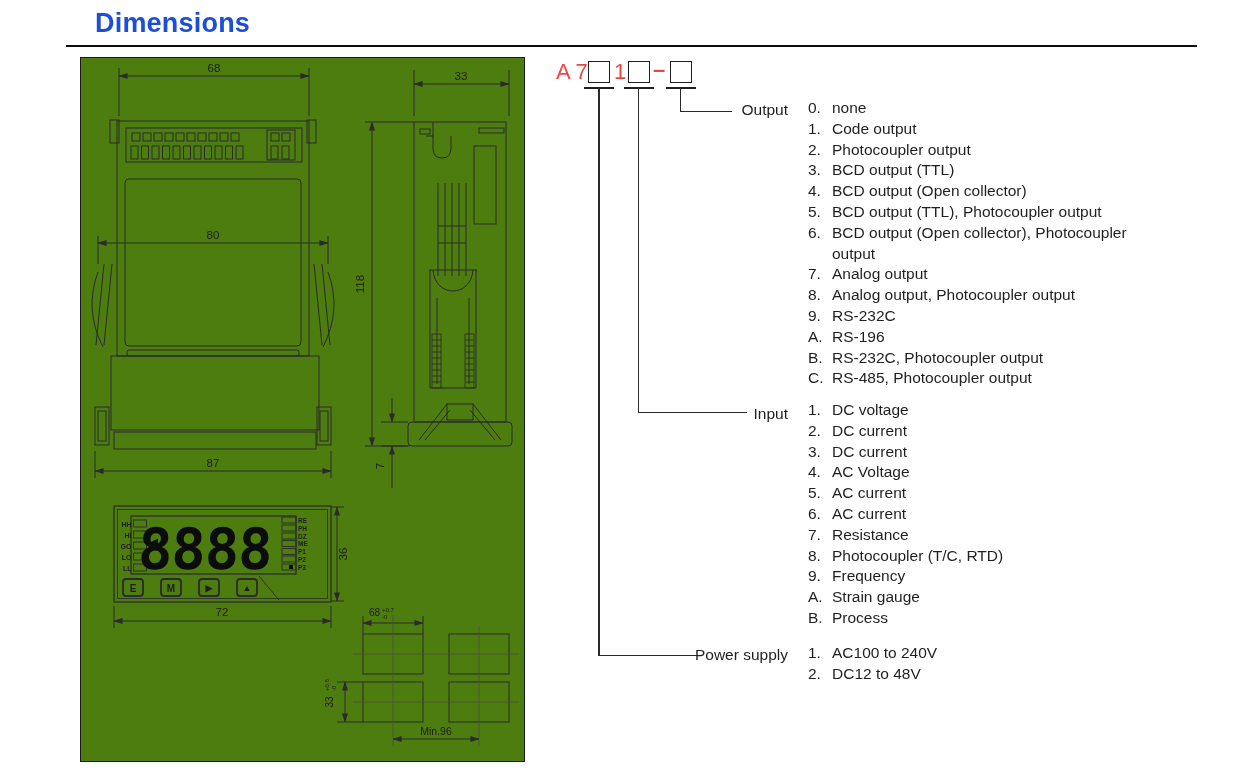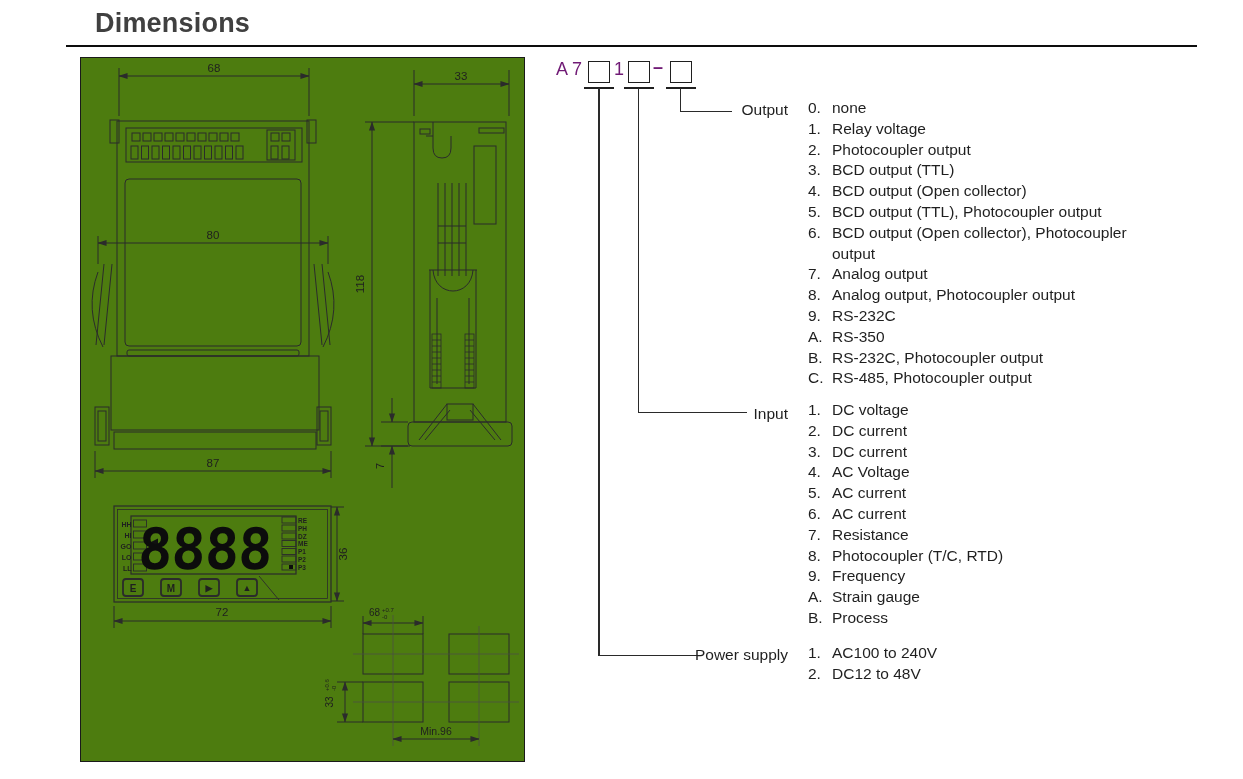--- a/index.html
+++ b/index.html
@@ -1,23 +1,23 @@
 <!DOCTYPE html>
 <html><head>
 <meta charset="utf-8">
 <style>
   html,body{margin:0;padding:0;background:#fff;}
   .page{position:relative;width:1243px;height:779px;background:#fff;overflow:hidden;
         font-family:"Liberation Sans",sans-serif;color:#1a1a1a;}
   .abs{position:absolute;}
-  .h1{font-size:27px;font-weight:bold;color:#404040;letter-spacing:.2px;white-space:nowrap;}
+  .h1{font-size:27px;font-weight:bold;color:#1d4ed8;letter-spacing:.2px;white-space:nowrap;}
   .rule{background:#0d0d0d;height:2px;}
   .dimbox{border:1.6px solid #1a1a1a;background:#4d7c0f;}
   
-  .codechar{font-size:18px;color:#701a75;white-space:pre;}
+  .codechar{font-size:22px;color:#ef4444;white-space:pre;}
   .codebox{width:20px;height:20px;border:1.6px solid #1f1f1f;background:#fff;}
   .uline{height:1.6px;background:#1f1f1f;}
   .vline{width:1.5px;background:#2a2a2a;}
   .hline{height:1.5px;background:#2a2a2a;}
   .glabel{font-size:15.5px;color:#1f1f1f;text-align:right;white-space:nowrap;}
   .olist{font-size:15.5px;color:#1f1f1f;}
   .orow{display:grid;grid-template-columns:24px auto;line-height:20.8px;}
   .okey{white-space:nowrap;}
   .otext{white-space:pre-line;max-width:348px;}
   svg text{font-family:"Liberation Sans",sans-serif;fill:#1f1f1f;}
@@ -310,21 +310,21 @@
 
   <div class="abs olist" style="left:808px;top:98px;">
 
       <div class="orow">
         <span class="okey">0.</span>
         <span class="otext">none</span>
       </div>
 
       <div class="orow">
         <span class="okey">1.</span>
-        <span class="otext">Relay voltage</span>
+        <span class="otext">Code output</span>
       </div>
 
       <div class="orow">
         <span class="okey">2.</span>
         <span class="otext">Photocoupler output</span>
       </div>
 
       <div class="orow">
         <span class="okey">3.</span>
         <span class="otext">BCD output (TTL)</span>
@@ -356,21 +356,21 @@
         <span class="otext">Analog output, Photocoupler output</span>
       </div>
 
       <div class="orow">
         <span class="okey">9.</span>
         <span class="otext">RS-232C</span>
       </div>
 
       <div class="orow">
         <span class="okey">A.</span>
-        <span class="otext">RS-350</span>
+        <span class="otext">RS-196</span>
       </div>
 
       <div class="orow">
         <span class="okey">B.</span>
         <span class="otext">RS-232C, Photocoupler output</span>
       </div>
 
       <div class="orow">
         <span class="okey">C.</span>
         <span class="otext">RS-485, Photocoupler output</span>

